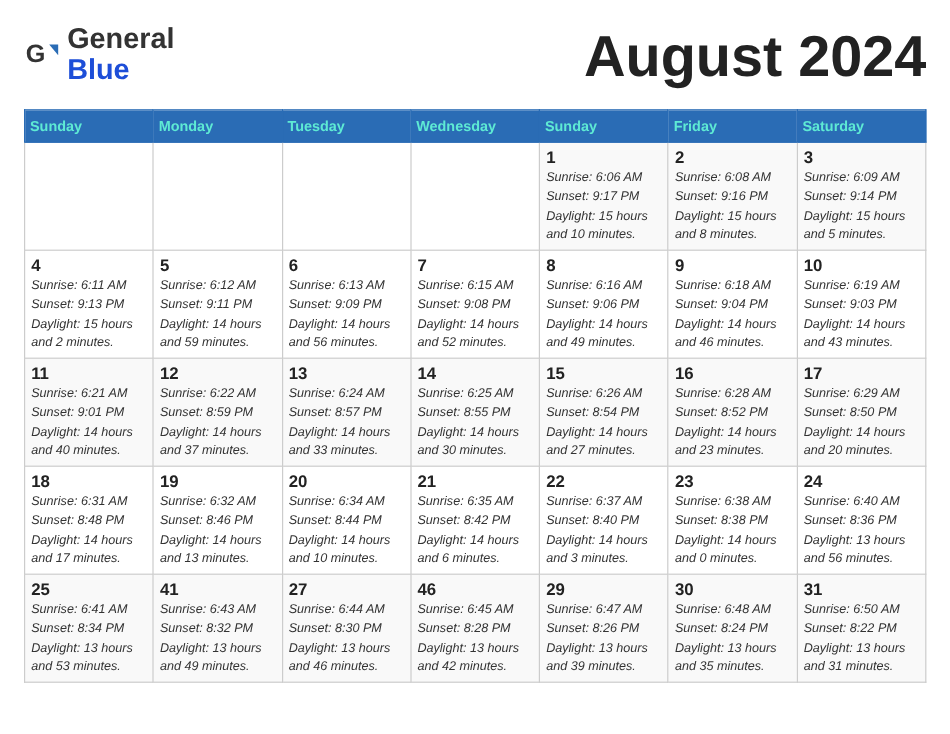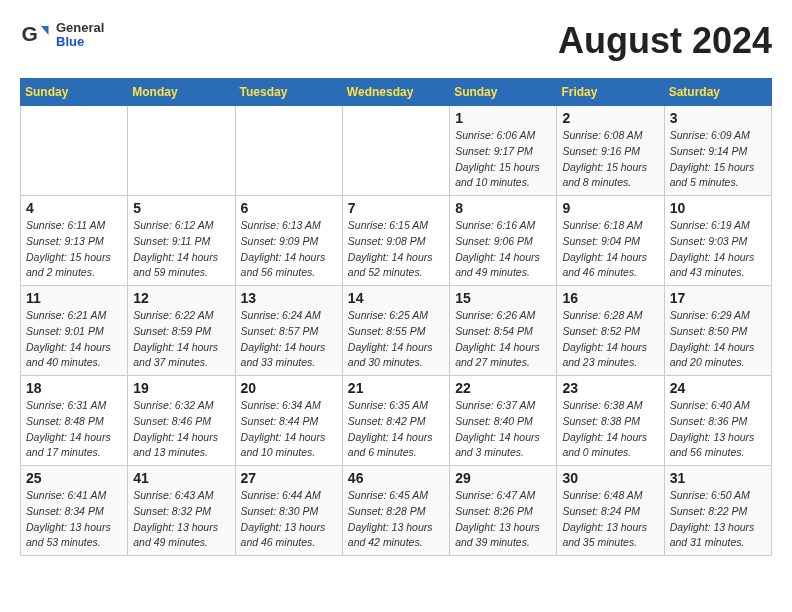--- a/index.html
+++ b/index.html
@@ -17,51 +17,51 @@
       margin-bottom: 16px;
     }
     .logo {
       display: flex;
       align-items: center;
       gap: 2px;
     }
     .logo-text {
       display: flex;
       flex-direction: column;
-      font-size: 13px;
+      font-size: 24px;
       font-weight: bold;
       line-height: 1.1;
     }
     .logo-general { color: #333; }
     .logo-blue { color: #1d4ed8; }
     .logo-icon {
       width: 30px;
       height: 30px;
       margin-right: 4px;
     }
     .title-block {
       text-align: right;
     }
     .month-title {
-      font-size: 36px;
+      font-size: 48px;
       font-weight: bold;
       color: #222;
     }
     .subtitle {
       font-size: 16px;
       color: #444;
     }
     table {
       width: 100%;
       border-collapse: collapse;
       font-size: 11px;
     }
     thead tr th {
       background-color: #2a6cb5;
-      color: #fde047;
+      color: #5eead4;
       font-weight: bold;
       padding: 6px 4px;
       text-align: left;
       border: 1px solid #2a6cb5;
       font-size: 12px;
     }
     tbody tr td {
       border: 1px solid #ccc;
       vertical-align: top;
       padding: 4px 5px;

